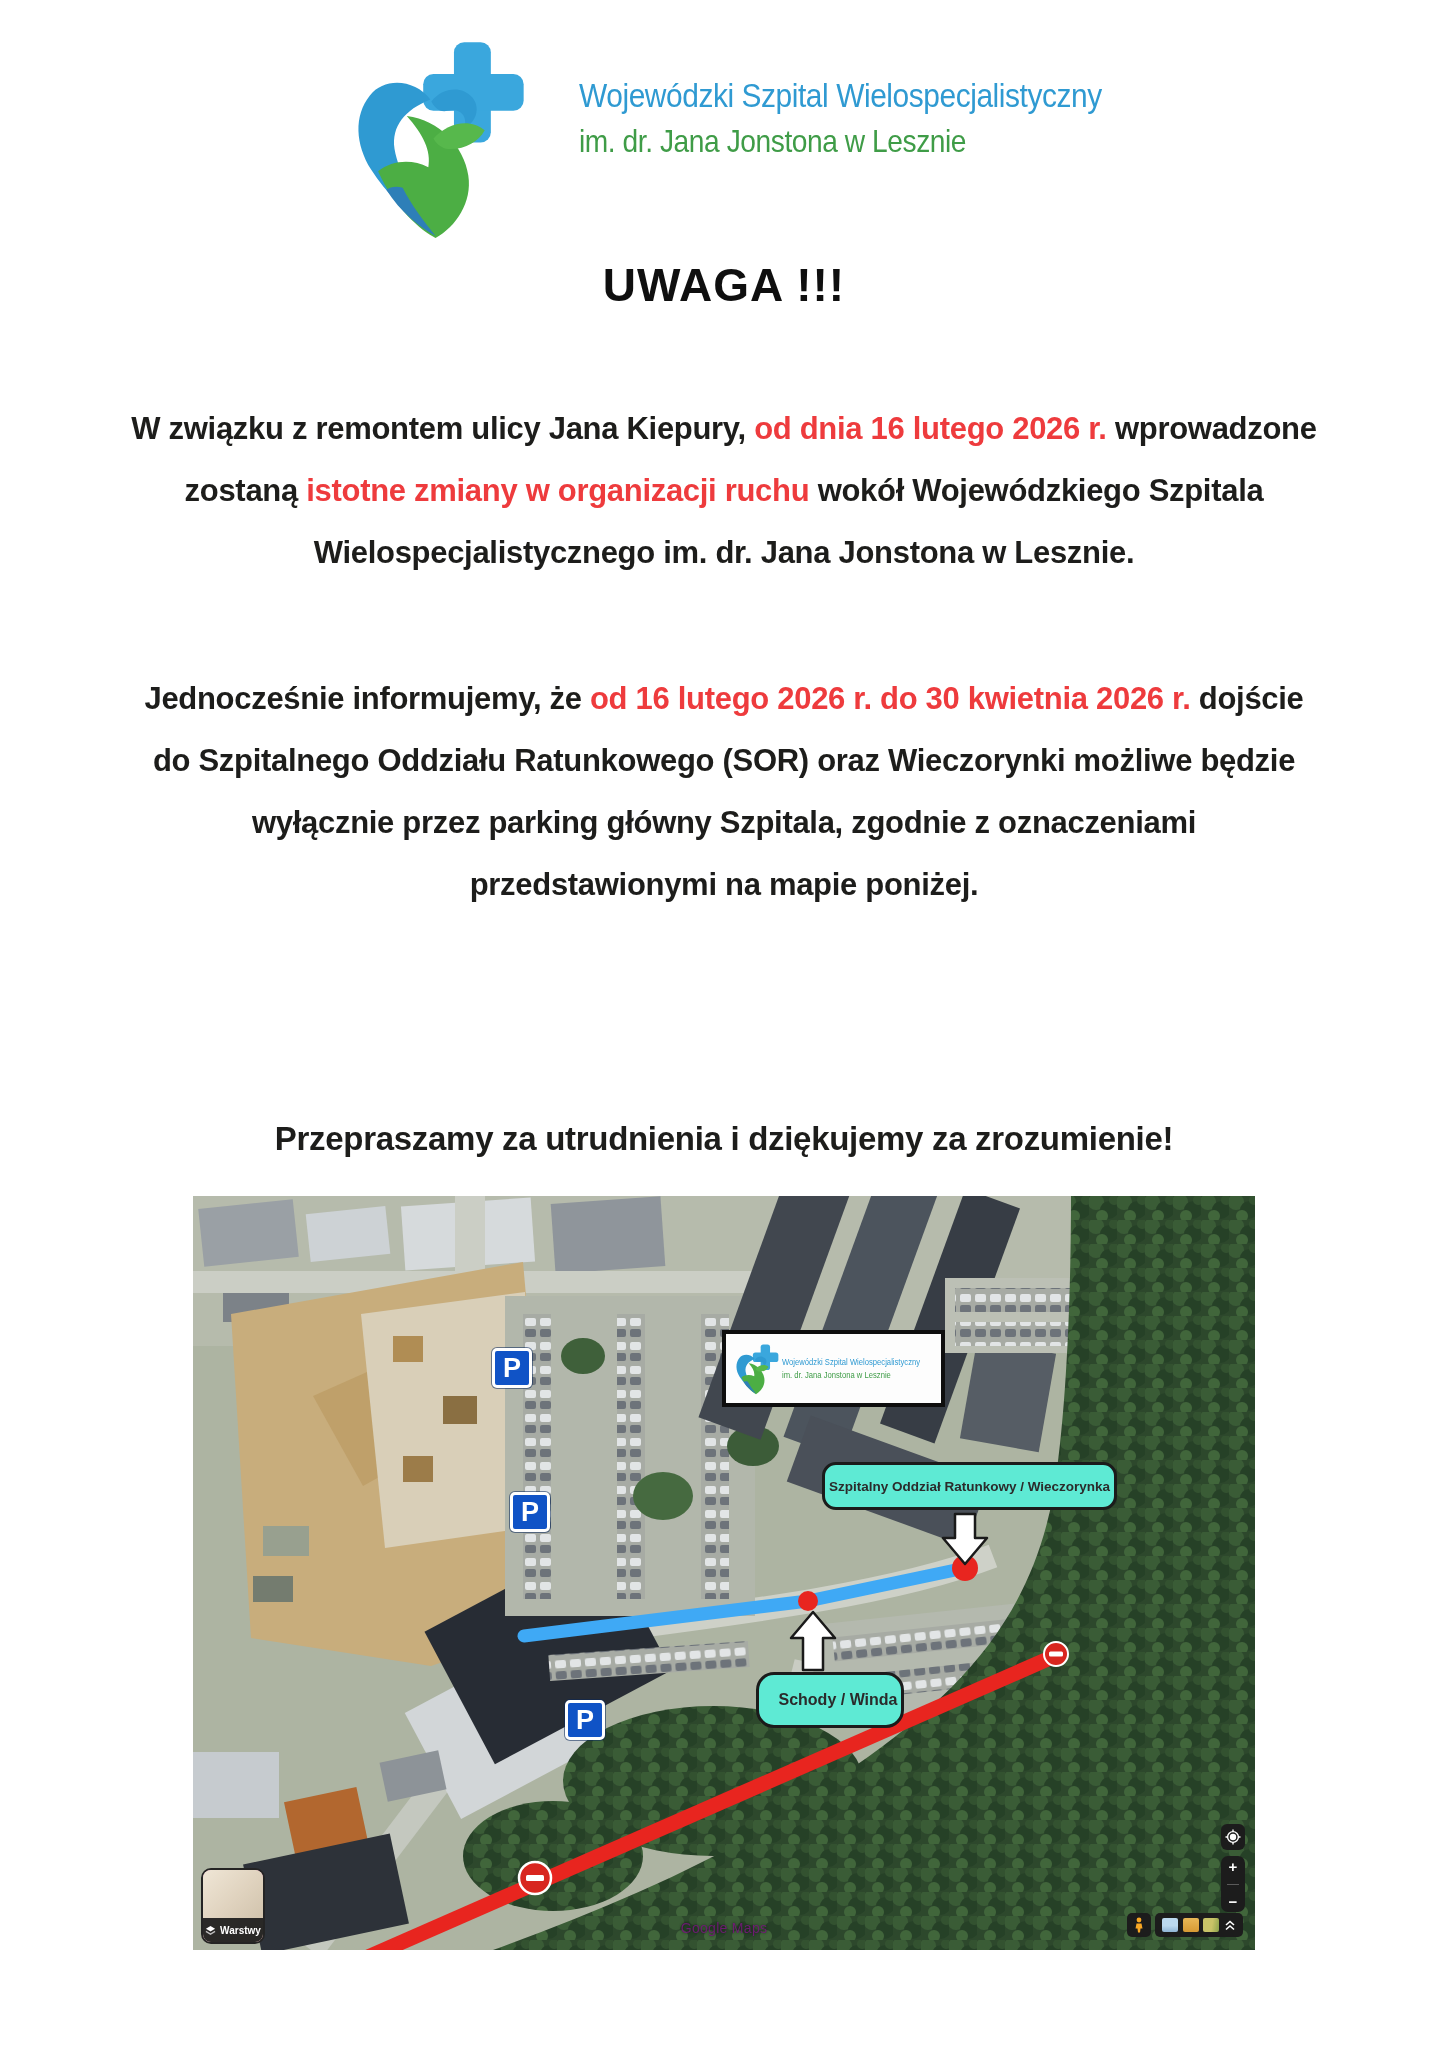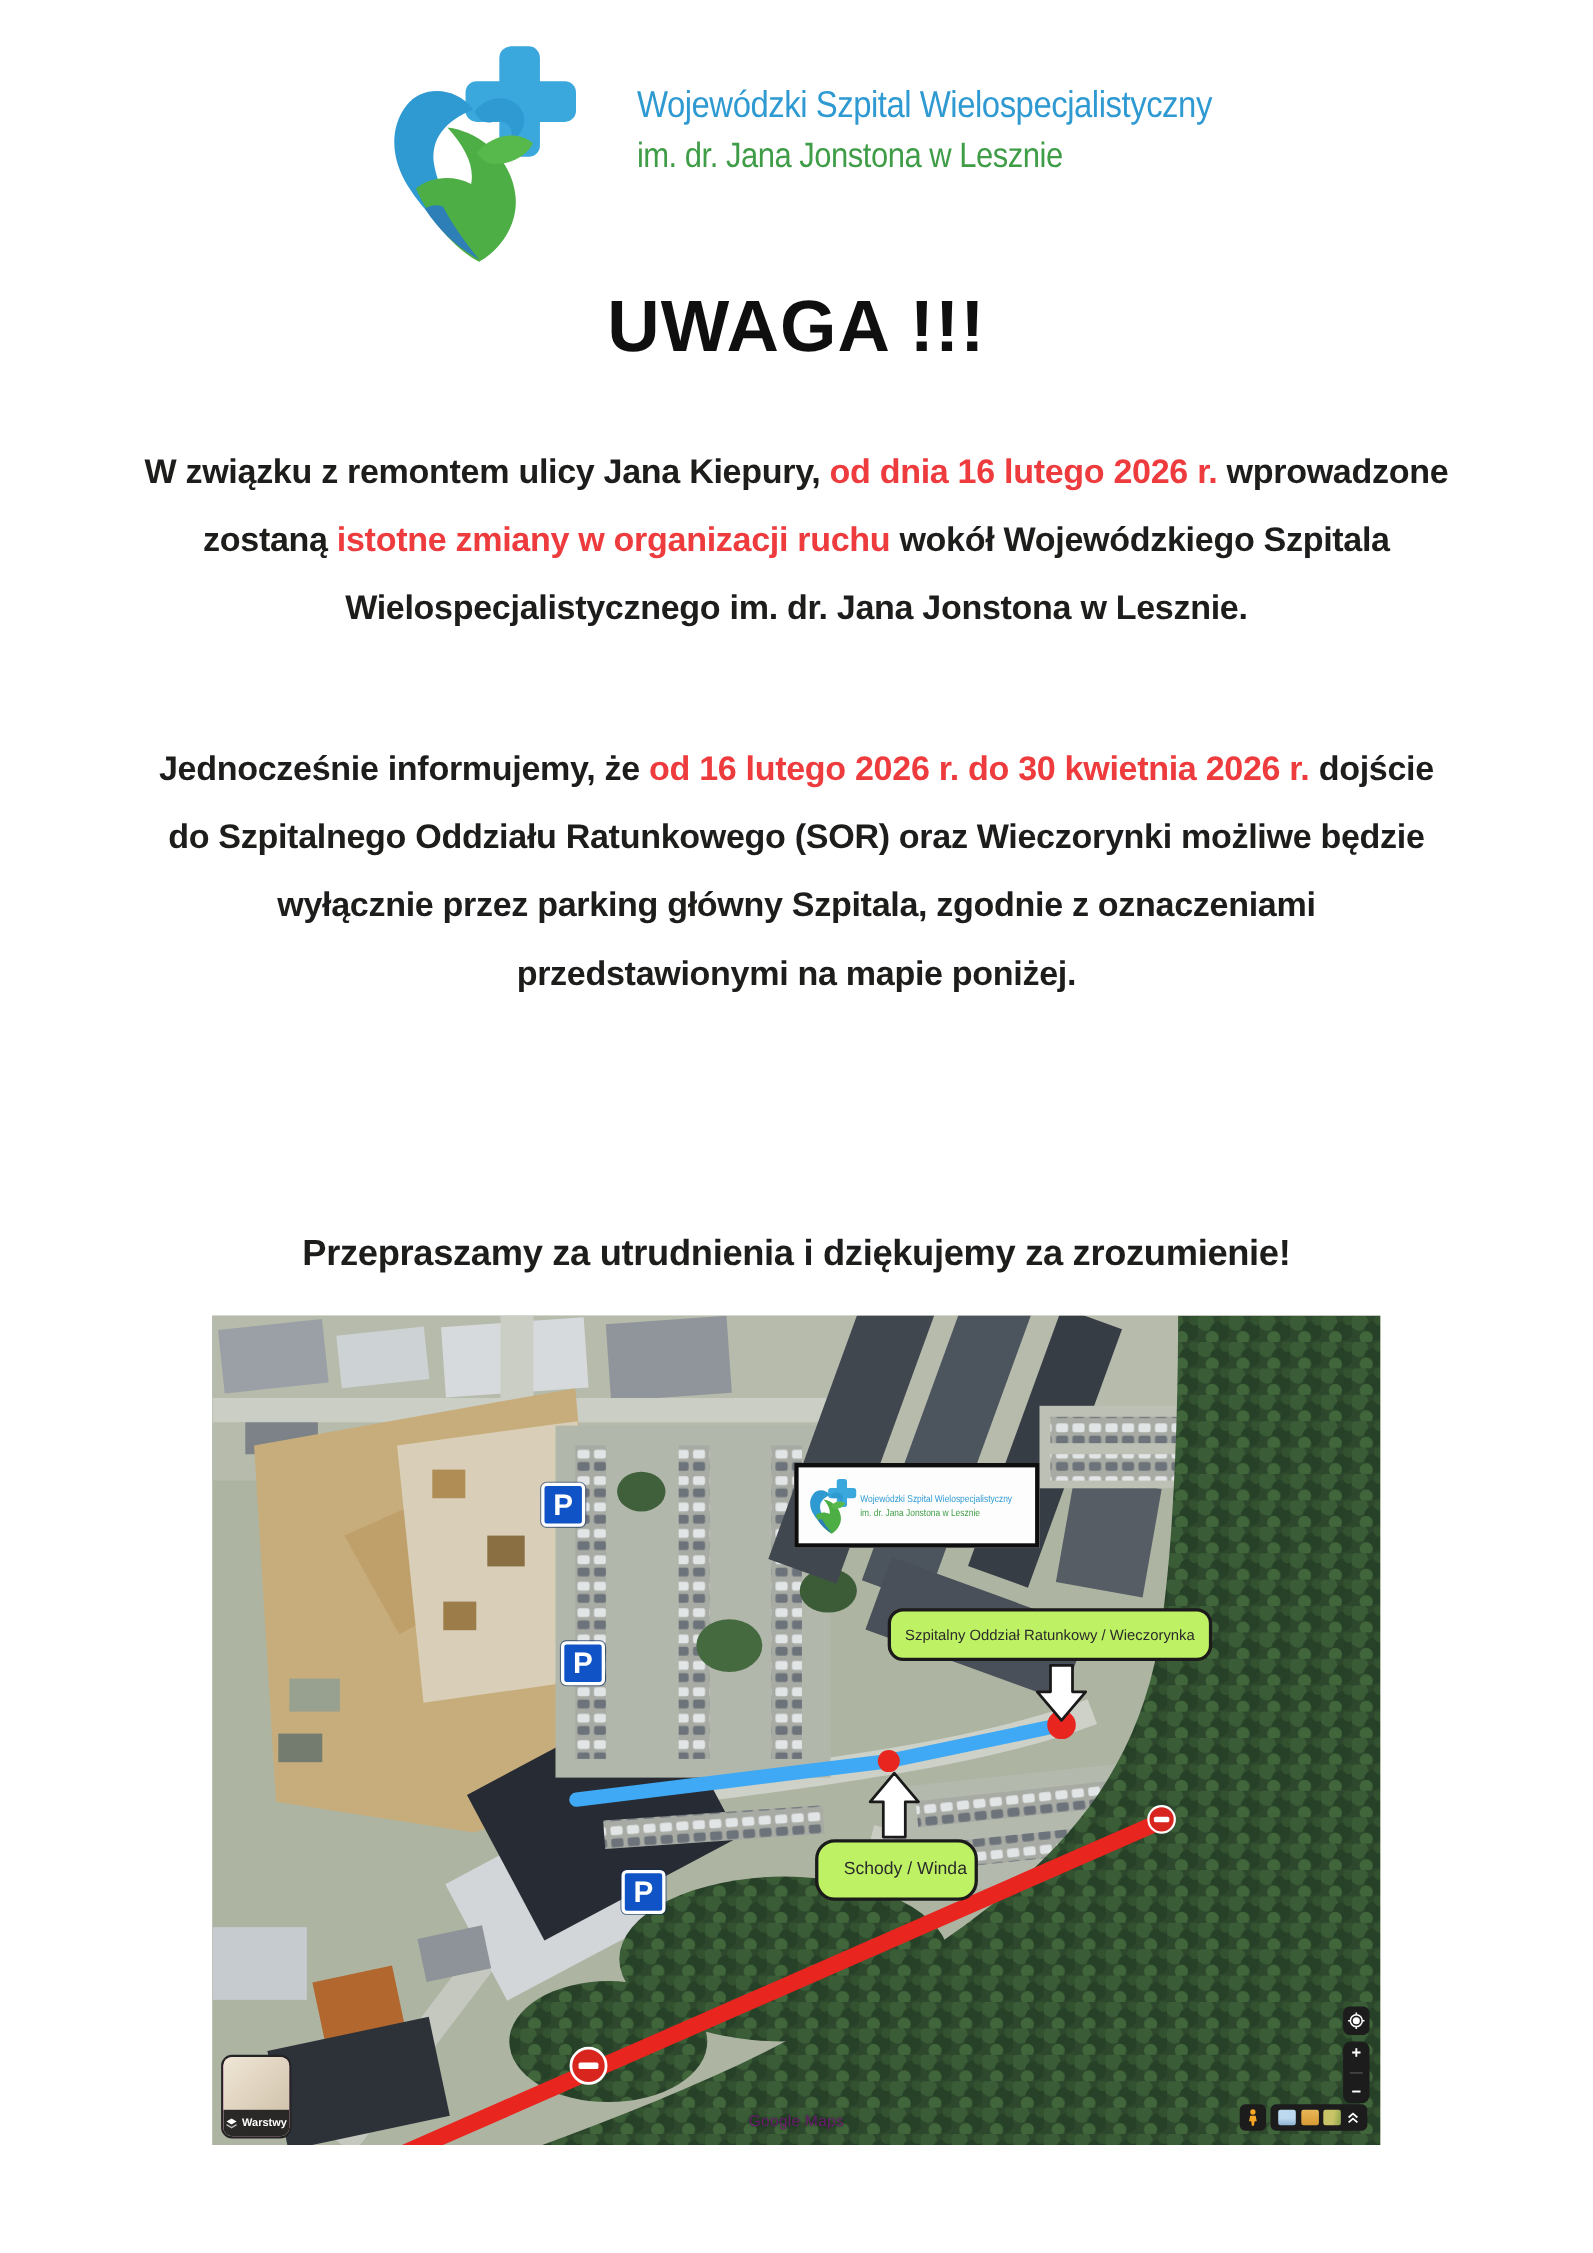--- a/index.html
+++ b/index.html
@@ -8,39 +8,39 @@
   
   .brand{position:absolute;left:318px;top:36px;display:flex;align-items:flex-start;}
   .brand-logo{width:235px;height:205px;flex:0 0 auto;}
   .brand-text{margin-left:26px;margin-top:40px;}
   .brand-line1{font-size:34px;color:#2f9ad2;font-weight:500;letter-spacing:-0.5px;
                transform:scaleX(.88);transform-origin:left center;white-space:nowrap;}
   .brand-line2{font-size:32px;color:#3f9c47;font-weight:500;letter-spacing:-0.5px;margin-top:8px;
                transform:scaleX(.88);transform-origin:left center;white-space:nowrap;}
   
   .title{position:absolute;top:258px;left:0;width:100%;text-align:center;margin:0;
-         font-size:66px;font-weight:bold;color:#0f0f0f;letter-spacing:1px;}
+         font-size:46px;font-weight:bold;color:#0f0f0f;letter-spacing:1px;}
   .para{position:absolute;left:129px;width:1190px;margin:0;text-align:center;
         font-size:31px;line-height:62px;font-weight:bold;color:#1d1d1b;letter-spacing:-0.3px;}
   .para .red{color:#ee3b3d;}
   #p1{top:398px;} #p2{top:668px;} #p3{top:938px;color:#ee3b3d;} #p4{top:1108px;font-size:33px;}
   
   .map{position:absolute;left:193px;top:1196px;width:1062px;height:754px;overflow:hidden;background:#aab3a0;}
   .map svg.scene,.map svg.overlay{position:absolute;left:0;top:0;width:1062px;height:754px;}
   .psign{position:absolute;width:34px;height:34px;background:#1053c6;border:3px solid #fff;
          box-shadow:0 0 0 1px rgba(10,40,90,.55);border-radius:5px;color:#fff;font-weight:bold;
          font-size:27px;display:flex;align-items:center;justify-content:center;line-height:1;}
   .logo-card{position:absolute;left:529px;top:134px;width:223px;height:77px;background:#fdfdfd;
              border:4px solid #0e0e0e;box-sizing:border-box;display:flex;align-items:center;padding:2px 4px;}
   .logo-card .mini{width:52px;height:58px;flex:0 0 auto;}
   .lc-line1{font-size:9px;color:#2f9ad2;white-space:nowrap;transform:scaleX(.85);transform-origin:left center;font-weight:500;}
   .lc-line2{font-size:9px;color:#3f9c47;white-space:nowrap;transform:scaleX(.85);transform-origin:left center;font-weight:500;margin-top:3px;}
-  .map-label{position:absolute;background:#bef264;border:3px solid #1b1b1b;box-sizing:border-box;
+  .map-label{position:absolute;background:#5eead4;border:3px solid #1b1b1b;box-sizing:border-box;
              display:flex;align-items:center;justify-content:center;text-align:center;
-             color:#2b2b2b;font-weight:400;}
+             color:#2b2b2b;font-weight:700;margin-left:15px;}
   .sor-label{left:614px;top:266px;width:295px;height:48px;border-radius:14px;font-size:13.5px;}
   .stairs-label{left:548px;top:476px;width:148px;height:56px;border-radius:18px;font-size:16px;padding-left:16px;}
   .layers{position:absolute;left:8px;top:672px;width:64px;height:76px;border-radius:10px;overflow:hidden;
           border:2px solid #242424;box-sizing:border-box;background:#f9a8d4;cursor:pointer;}
   .layers-thumb{position:absolute;inset:0;background:linear-gradient(135deg,#efe6d6 0%,#e0d3bf 45%,#cabca4 100%);}
   .layers-bar{position:absolute;left:0;right:0;bottom:0;height:24px;background:rgba(28,28,28,.93);
               display:flex;align-items:center;justify-content:center;gap:4px;color:#fff;font-size:10px;font-weight:bold;}
   .gmaps{position:absolute;left:50%;transform:translateX(-50%);top:724px;color:#701a75;font-size:14px;
          opacity:.95;text-shadow:0 0 3px rgba(0,0,0,.6);letter-spacing:.3px;}
   .ctl{position:absolute;background:#1c1c1c;border:none;border-radius:6px;color:#fff;

